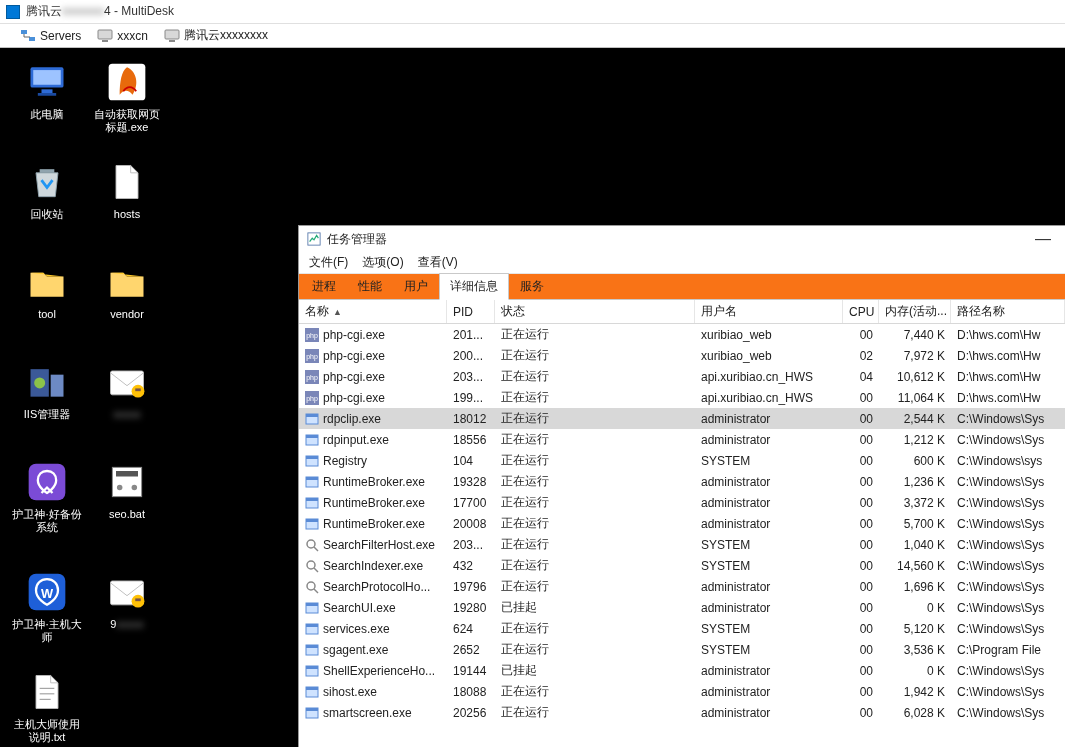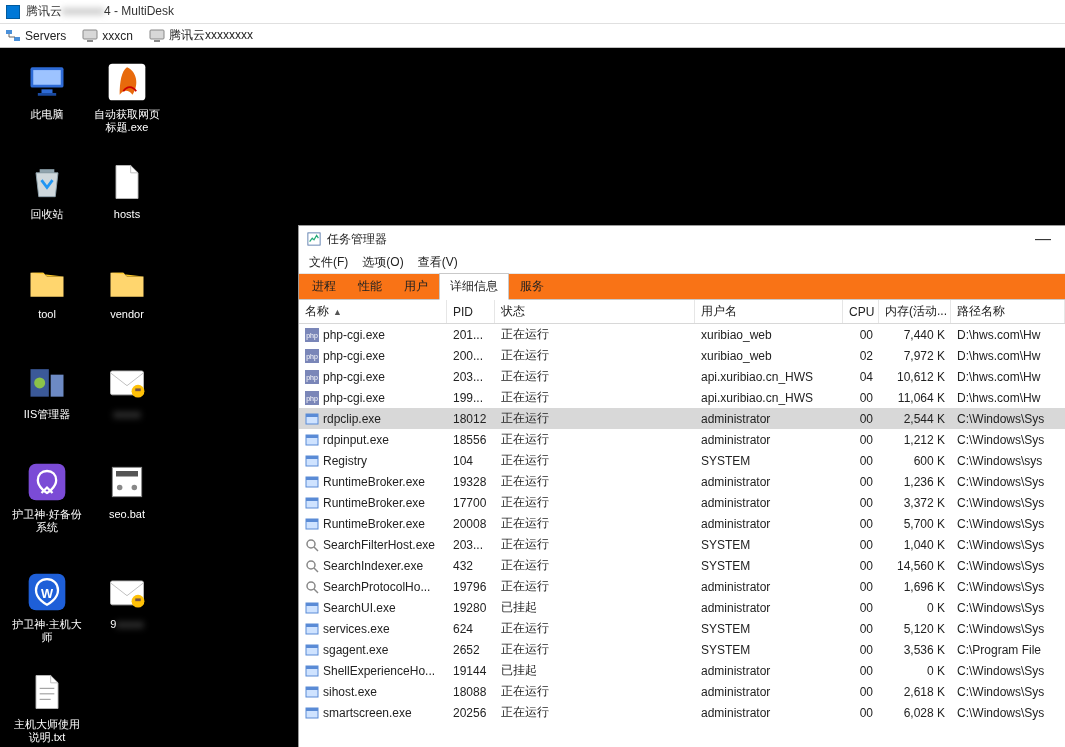--- a/index.html
+++ b/index.html
@@ -2,21 +2,21 @@
 <html><head>
 <meta charset="utf-8">
 <style>
 * { box-sizing: border-box; margin: 0; padding: 0; font-family: "Microsoft YaHei", "Segoe UI", Tahoma, sans-serif; }
 body { width: 1065px; height: 747px; background: #fff; overflow: hidden; position: relative; }
 
 .titlebar { height: 24px; background: #fff; display: flex; align-items: center; padding: 0 6px; font-size: 12px; color: #333; border-bottom: 1px solid #e0e0e0; }
 .titlebar .app-icon { width: 14px; height: 14px; margin-right: 6px; background: #0078d7; border: 1px solid #005a9e; }
 .titlebar .blur { display:inline-block; filter: blur(3px); color:#777; }
 
-.toolbar { height: 24px; background: #fff; border-bottom: 1px solid #c0c0c0; display: flex; align-items: center; padding: 0 1px; font-size: 12px; color: #222; gap: 8px; }
+.toolbar { height: 24px; background: #fff; border-bottom: 1px solid #c0c0c0; display: flex; align-items: center; padding: 0 16px; font-size: 12px; color: #222; gap: 8px; }
 .toolbar-item { display: flex; align-items: center; gap: 4px; padding: 2px 4px; cursor: pointer; }
 .toolbar-item svg, .toolbar-item .tbicon { width: 16px; height: 16px; }
 
 .desktop { position: absolute; top: 48px; left: 0; right: 0; bottom: 0; background: #000; }
 .icon-grid { position: absolute; top: 12px; left: 8px; }
 .desk-icon { width: 78px; text-align: center; color: #fff; font-size: 11px; line-height: 13px; position: absolute; cursor: pointer; }
 .desk-icon .glyph { width: 44px; height: 44px; margin: 0 auto 4px; display:flex; align-items:center; justify-content:center; }
 .desk-icon .label { word-break: break-all; padding: 0 2px; }
 
 .taskmgr { position: absolute; left: 298px; top: 177px; right: 0; bottom: 0; background: #fff; border: 1px solid #9a9a9a; border-right: none; border-bottom: none; display:flex; flex-direction:column; }
@@ -517,21 +517,21 @@
             <span class="proc-icon"><svg viewBox="0 0 14 14">
                 <rect x="1" y="2" width="12" height="10" fill="#cfe3ff" stroke="#5a8bd6"></rect>
                 <rect x="1" y="2" width="12" height="3" fill="#5a8bd6"></rect>
               </svg></span>
             <span>sihost.exe</span>
           </div>
           <div class="col pid">18088</div>
           <div class="col status">正在运行</div>
           <div class="col user">administrator</div>
           <div class="col cpu">00</div>
-          <div class="col mem">2,618 K</div>
+          <div class="col mem">1,942 K</div>
           <div class="col path">C:\Windows\Sys</div>
         </div>
         <div class="tm-row">
           <div class="col name">
             <span class="proc-icon"><svg viewBox="0 0 14 14">
                 <rect x="1" y="2" width="12" height="10" fill="#cfe3ff" stroke="#5a8bd6"></rect>
                 <rect x="1" y="2" width="12" height="3" fill="#5a8bd6"></rect>
               </svg></span>
             <span>smartscreen.exe</span>
           </div>

